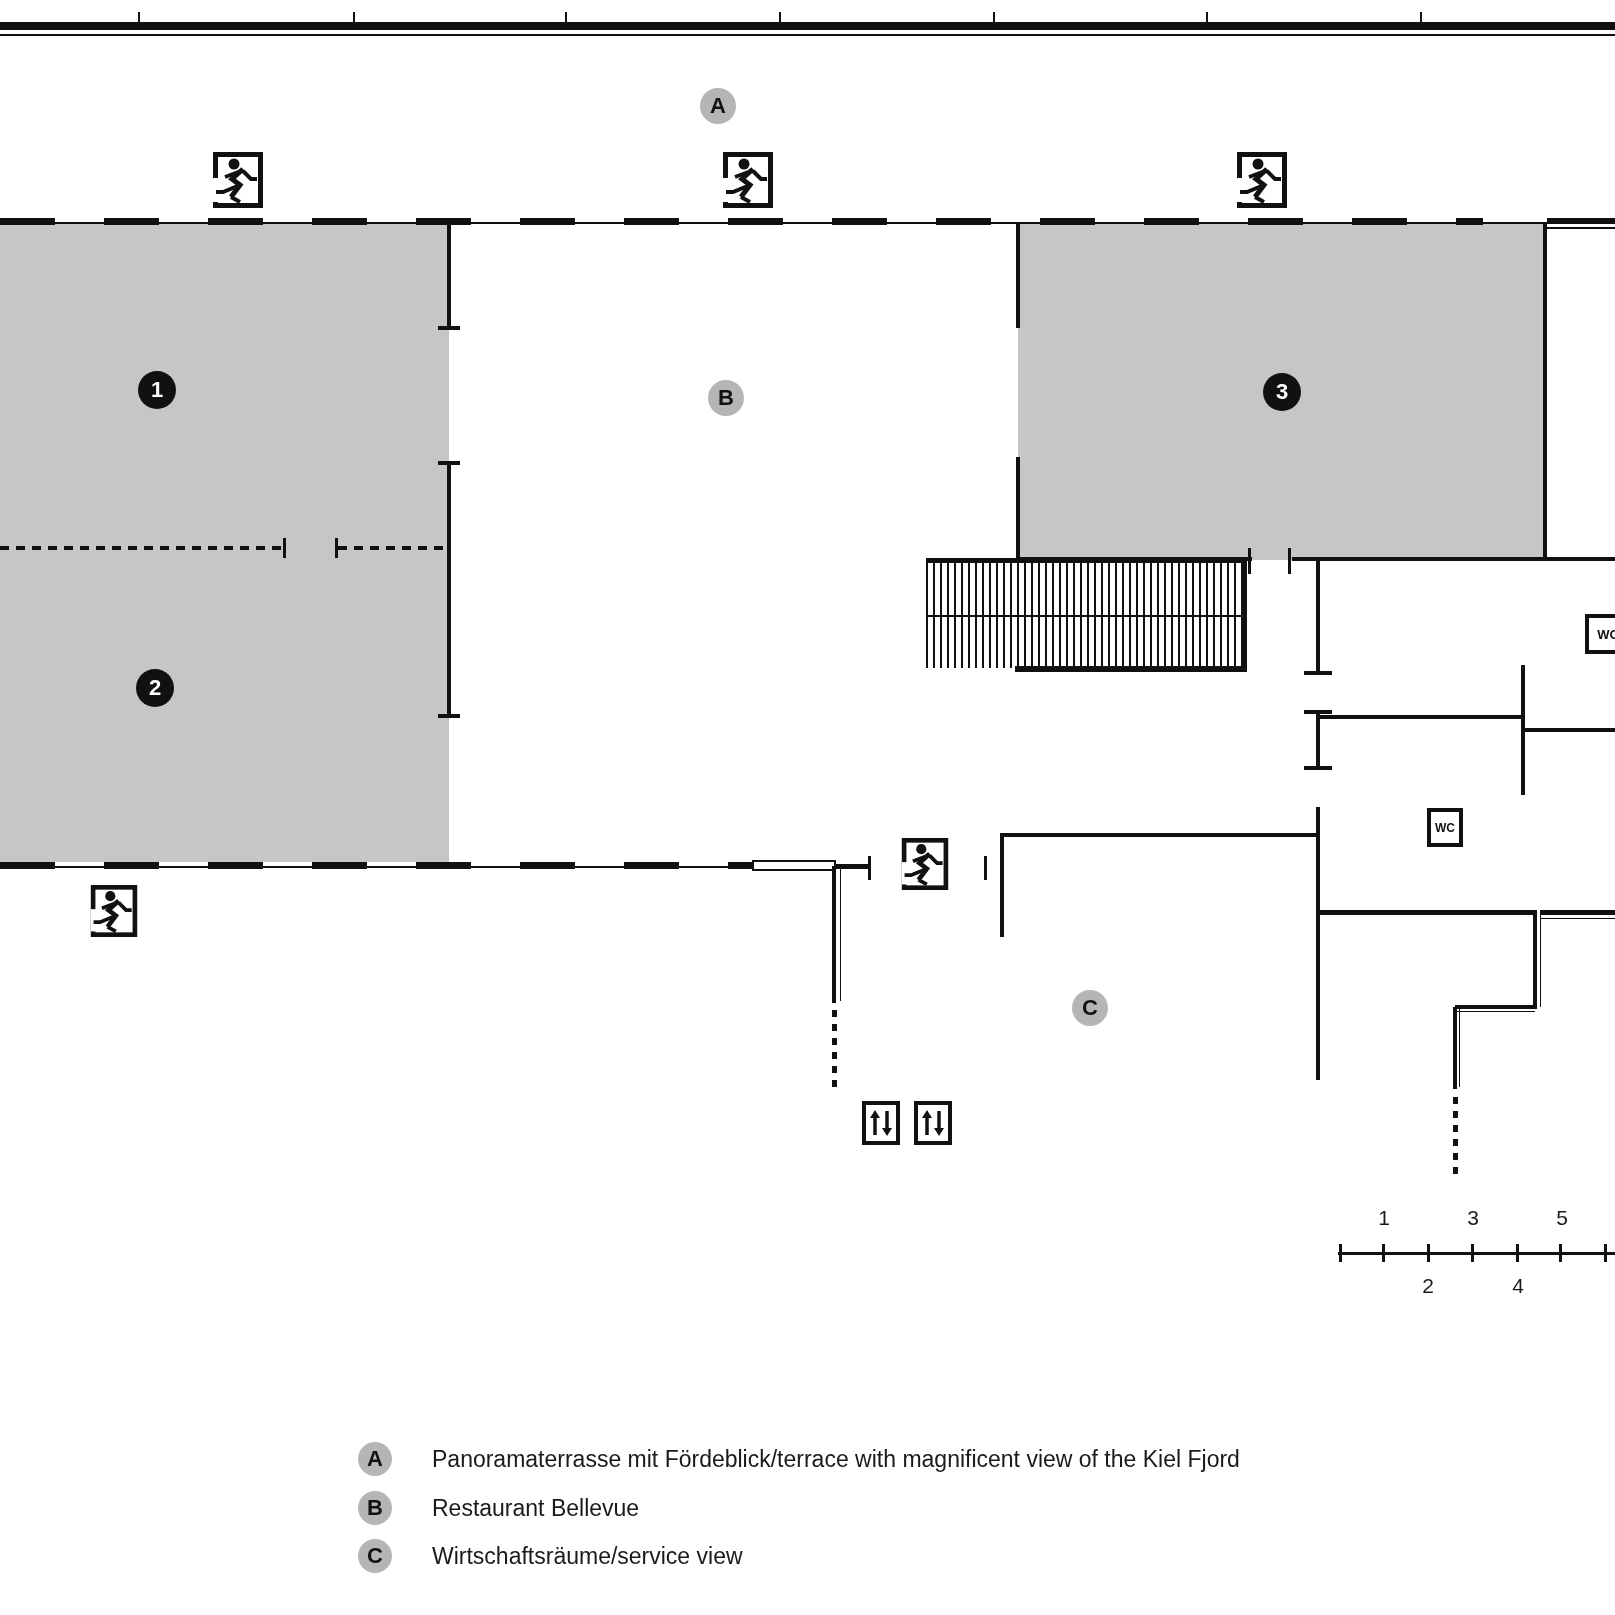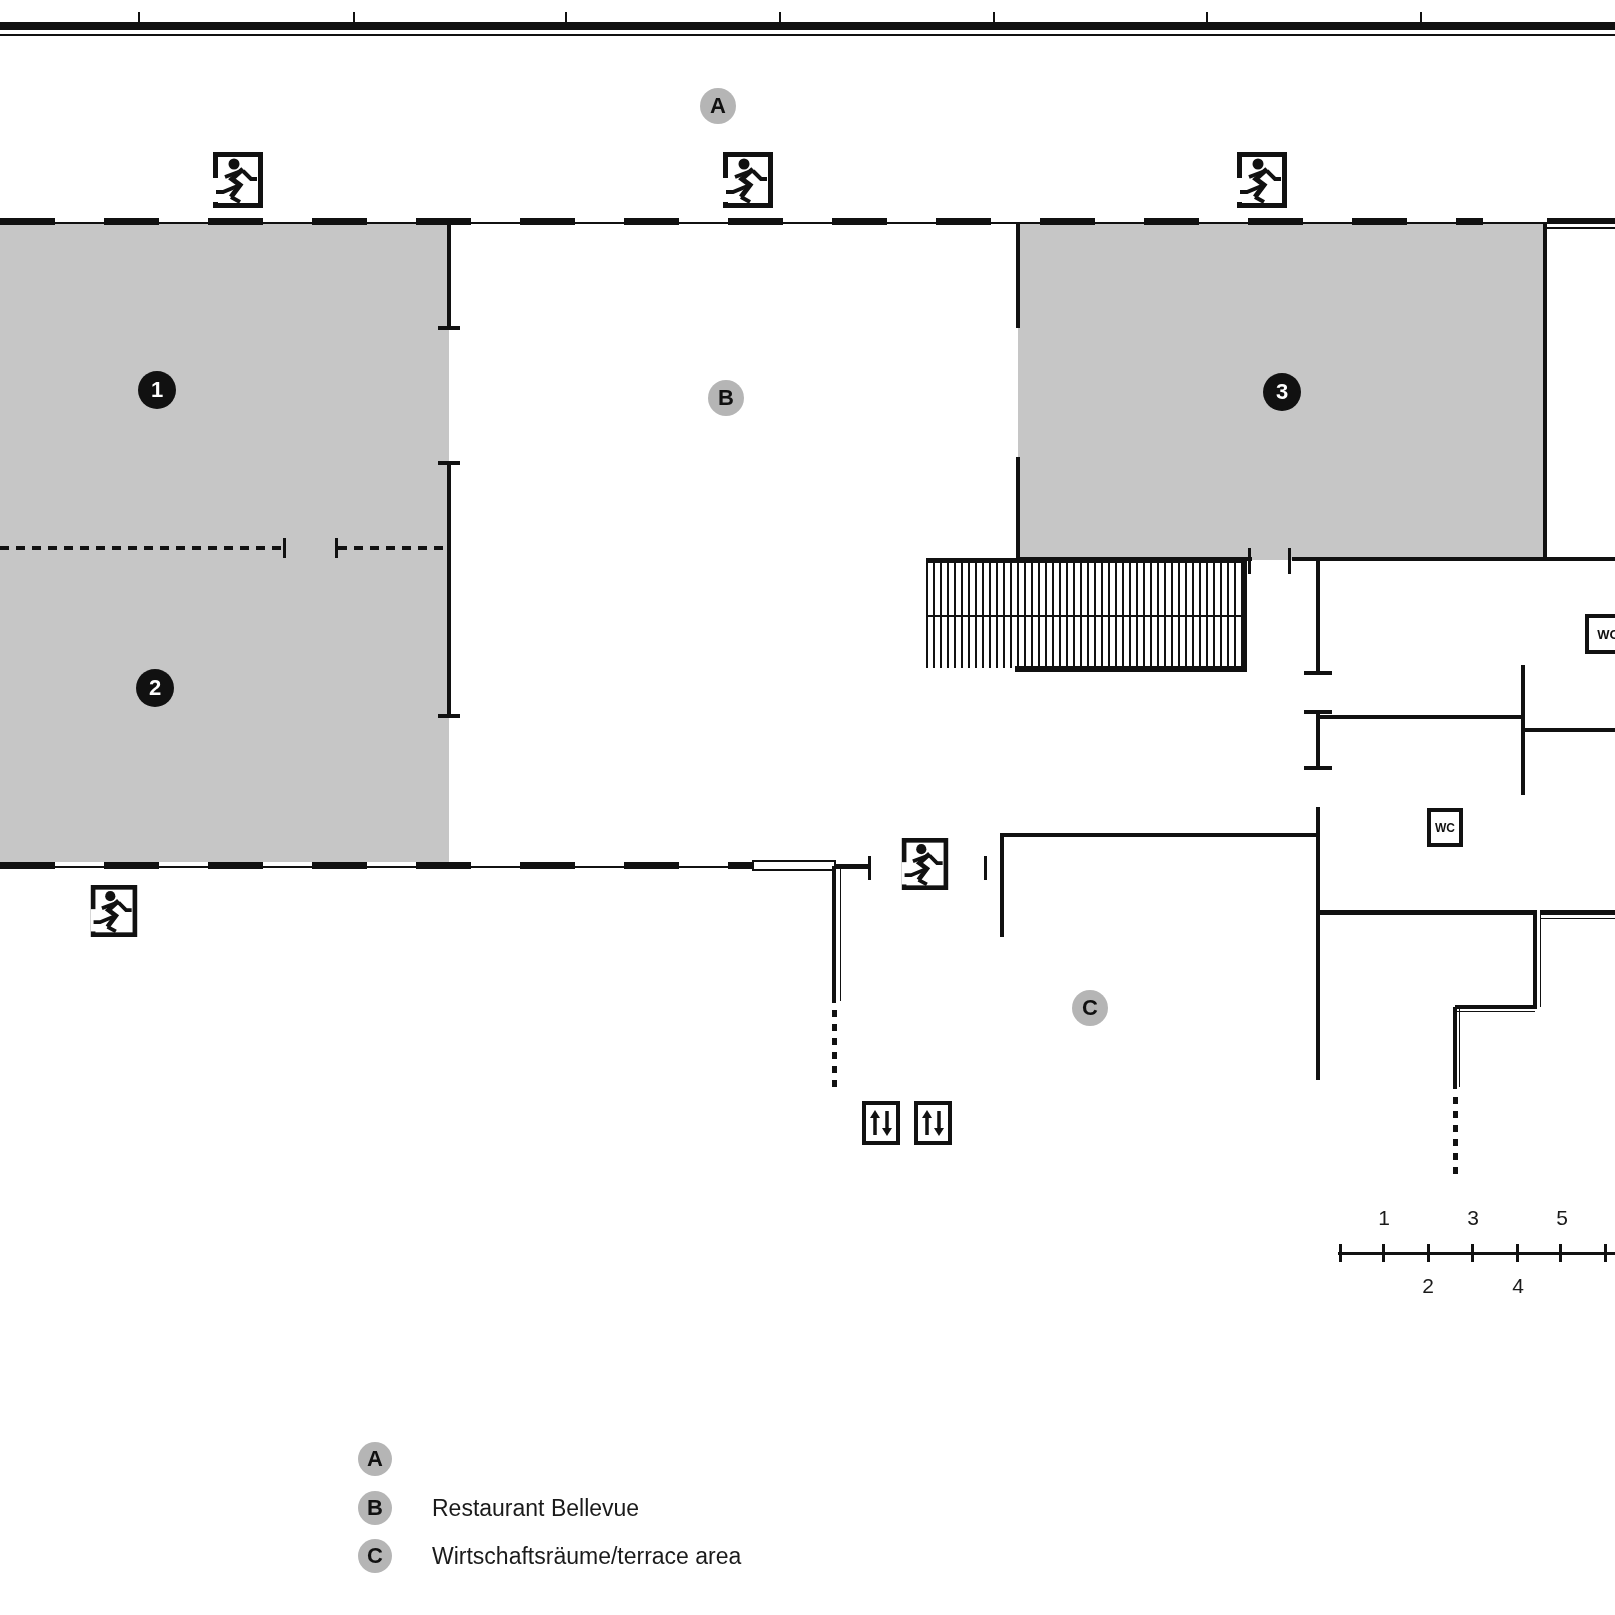--- a/index.html
+++ b/index.html
@@ -211,27 +211,28 @@
   <div class="abs scale-num" style="left:1369px;top:1206px;">1</div>
   <div class="abs scale-num" style="left:1458px;top:1206px;">3</div>
   <div class="abs scale-num" style="left:1547px;top:1206px;">5</div>
   <div class="abs scale-num" style="left:1413px;top:1274px;">2</div>
   <div class="abs scale-num" style="left:1503px;top:1274px;">4</div>
 
   <div class="legend-row" style="left:358px;top:1442px;">
     <div class="legend-circle">
       <span>A</span>
     </div>
+    <div class="legend-text">Panoramaterrasse mit Fördeblick/terrace with magnificent view of the Kiel Fjord</div>
   </div>
   <div class="legend-row" style="left:358px;top:1491px;">
     <div class="legend-circle">
       <span>B</span>
     </div>
     <div class="legend-text">Restaurant Bellevue</div>
   </div>
   <div class="legend-row" style="left:358px;top:1539px;">
     <div class="legend-circle">
       <span>C</span>
     </div>
-    <div class="legend-text">Wirtschaftsräume/terrace area</div>
+    <div class="legend-text">Wirtschaftsräume/service view</div>
   </div>
 
 </div>
 
 </body></html>

